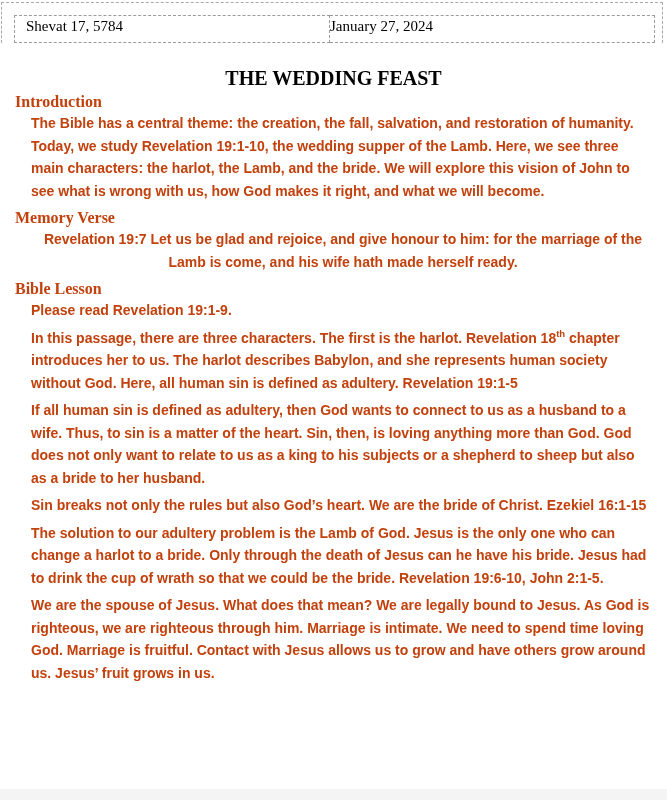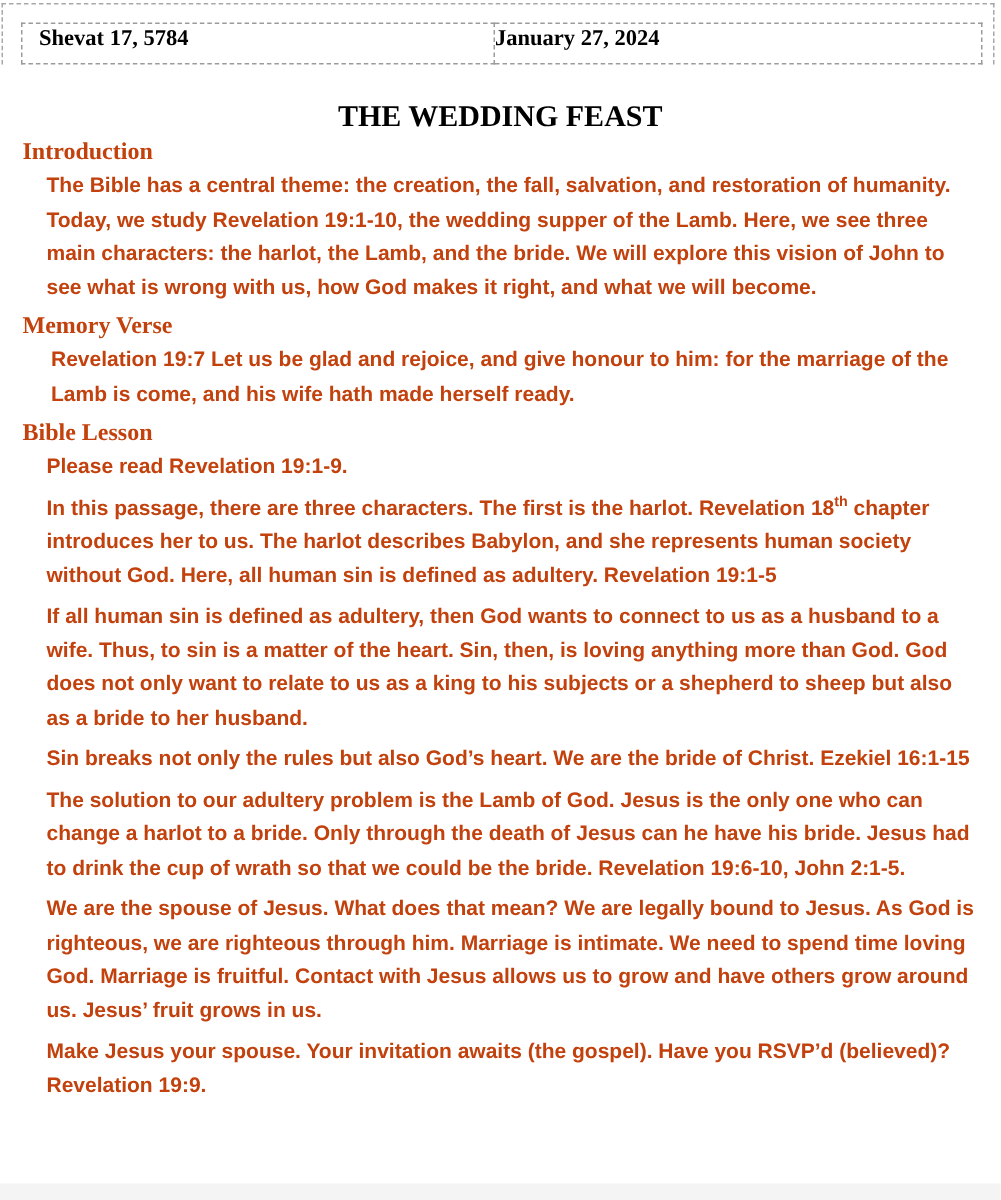--- a/index.html
+++ b/index.html
@@ -24,21 +24,21 @@
     top: 15px; left: 14px;
     width: 641px;
     display: flex;
   }
   .header-cell {
     box-sizing: border-box;
     height: 28px;
     border: 1px dashed #9b9b9b;
     padding-top: 2px;
     font-family: "Liberation Serif", serif;
-    font-weight: bold;
+    font-weight: normal;
     font-size: 15px;
     color: #000000;
     white-space: nowrap;
     overflow: hidden;
   }
   .header-cell.left  { width: 316px; padding-left: 11px; }
   .header-cell.right { width: 325px; border-left: none; text-align: left; padding-right: 14px; }
   .content {
     position: absolute;
     top: 43px; left: 15px;
@@ -61,21 +61,21 @@
     color: #c2410c;
     margin: 2px 0 0 0;
   }
   p.body-par {
     font-size: 14px;
     line-height: 22.5px;
     margin: 0 0 5px 16px;
     color: #c2410c;
     font-weight: bold;
   }
-  p.indent-sm { padding-left: 3px; }
+  p.indent-sm { padding-left: 3px; text-align: center; }
   sup.ordinal { font-size: 9.5px; vertical-align: super; line-height: 0; }
   .bottom-strip {
     position: absolute;
     left: 0; bottom: 0;
     width: 667px; height: 11px;
     background: #f4f4f4;
   }
 </style>
 </head>
 <body>
@@ -103,20 +103,19 @@
     <h3 class="sec-heading">Memory Verse</h3>
     <p class="body-par indent-sm">Revelation 19:7 Let us be glad and rejoice, and give honour to him: for the marriage of the Lamb is come, and his wife hath made herself ready.</p>
 
     <h3 class="sec-heading">Bible Lesson</h3>
     <p class="body-par">Please read Revelation 19:1-9.</p>
     <p class="body-par"><span>In this passage, there are three characters. The first is the harlot. Revelation 18</span><sup class="ordinal">th</sup><span> chapter introduces her to us. The harlot describes Babylon, and she represents human society without God. Here, all human sin is defined as adultery. Revelation 19:1-5</span></p>
     <p class="body-par">If all human sin is defined as adultery, then God wants to connect to us as a husband to a wife. Thus, to sin is a matter of the heart. Sin, then, is loving anything more than God. God does not only want to relate to us as a king to his subjects or a shepherd to sheep but also as a bride to her husband.</p>
     <p class="body-par">Sin breaks not only the rules but also God’s heart. We are the bride of Christ. Ezekiel 16:1-15</p>
     <p class="body-par">The solution to our adultery problem is the Lamb of God. Jesus is the only one who can change a harlot to a bride. Only through the death of Jesus can he have his bride. Jesus had to drink the cup of wrath so that we could be the bride. Revelation 19:6-10, John 2:1-5.</p>
     <p class="body-par">We are the spouse of Jesus. What does that mean? We are legally bound to Jesus. As God is righteous, we are righteous through him. Marriage is intimate. We need to spend time loving God. Marriage is fruitful. Contact with Jesus allows us to grow and have others grow around us. Jesus’ fruit grows in us.</p>
-    <p class="body-par">Make Jesus your spouse. Your invitation awaits (the gospel). Have you RSVP’d (believed)? Revelation 19:9.</p>
 
 
   </div>
 
   <div class="bottom-strip"></div>
 
 </div>
 
 </body></html>

